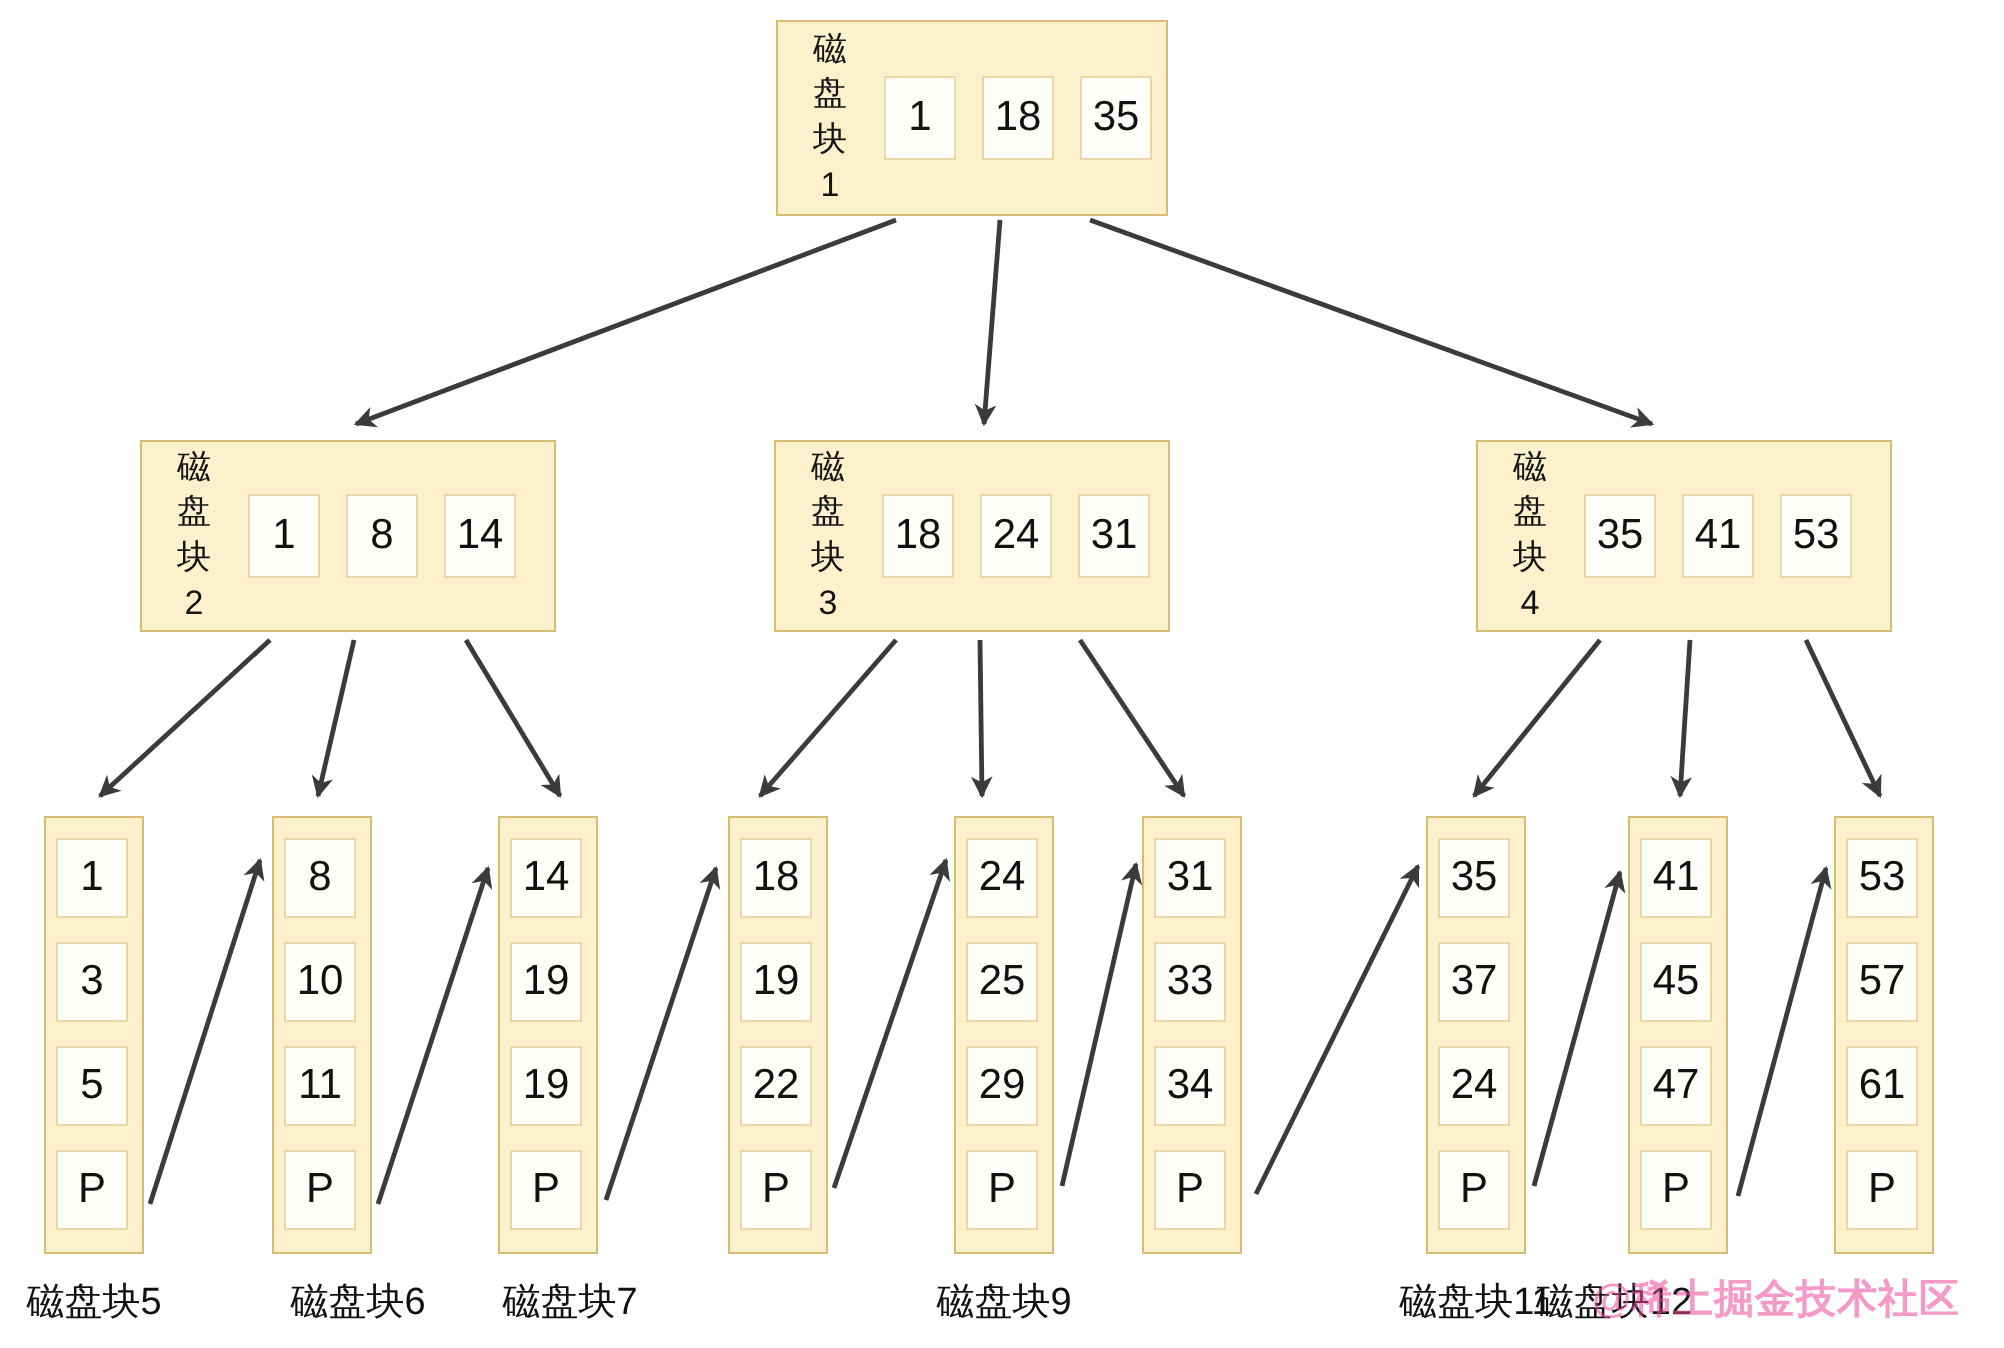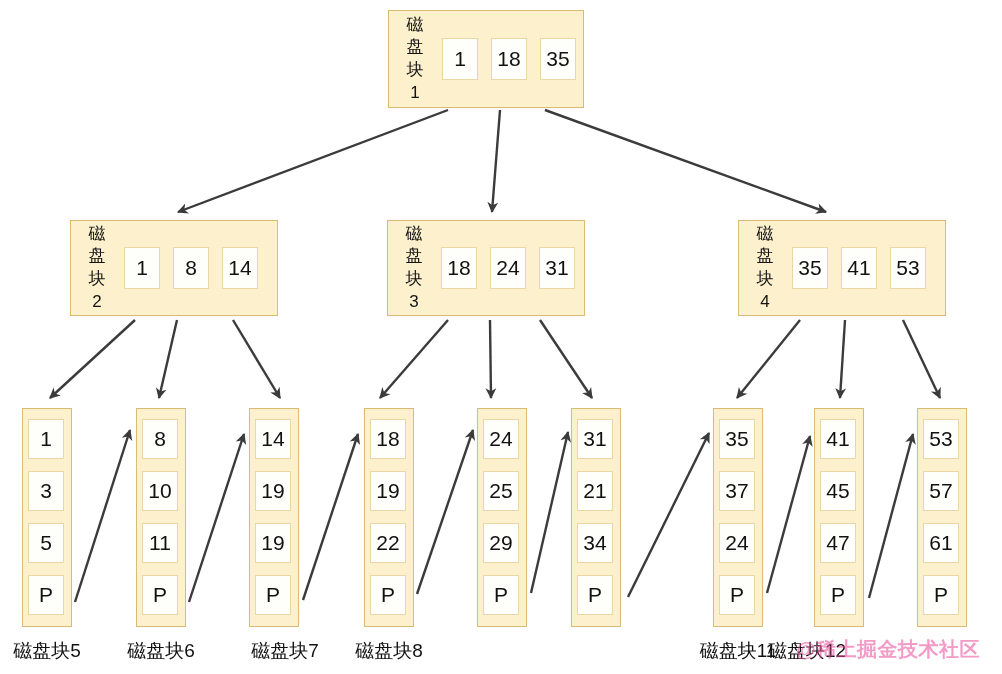--- a/index.html
+++ b/index.html
@@ -157,21 +157,21 @@
     <div class="kcell lc3">P</div>
   </div>
   <div class="leaf" style="left:477px;">
     <div class="kcell lc0">24</div>
     <div class="kcell lc1">25</div>
     <div class="kcell lc2">29</div>
     <div class="kcell lc3">P</div>
   </div>
   <div class="leaf" style="left:571px;">
     <div class="kcell lc0">31</div>
-    <div class="kcell lc1">21</div>
+    <div class="kcell lc1">33</div>
     <div class="kcell lc2">34</div>
     <div class="kcell lc3">P</div>
   </div>
   <div class="leaf" style="left:713px;">
     <div class="kcell lc0">35</div>
     <div class="kcell lc1">37</div>
     <div class="kcell lc2">24</div>
     <div class="kcell lc3">P</div>
   </div>
   <div class="leaf" style="left:814px;">
@@ -181,21 +181,21 @@
     <div class="kcell lc3">P</div>
   </div>
   <div class="leaf" style="left:917px;">
     <div class="kcell lc0">53</div>
     <div class="kcell lc1">57</div>
     <div class="kcell lc2">61</div>
     <div class="kcell lc3">P</div>
   </div>
 
   <div class="leaf-label" style="left:-8px;">磁盘块5</div>
-  <div class="leaf-label" style="left:106px;">磁盘块6</div>
+  <div class="leaf-label" style="left:124px;">磁盘块6</div>
   <div class="leaf-label" style="left:230px;">磁盘块7</div>
-  <div class="leaf-label" style="left:334px;">磁盘块8</div>
+  <div class="leaf-label" style="left:447px;">磁盘块9</div>
   <div class="leaf-label" style="left:683px;">磁盘块11</div>
   <div class="leaf-label" style="left:752px;">磁盘块12</div>
 
   <div class="watermark">@稀土掘金技术社区</div>
 
 </div>
 
 </body></html>

